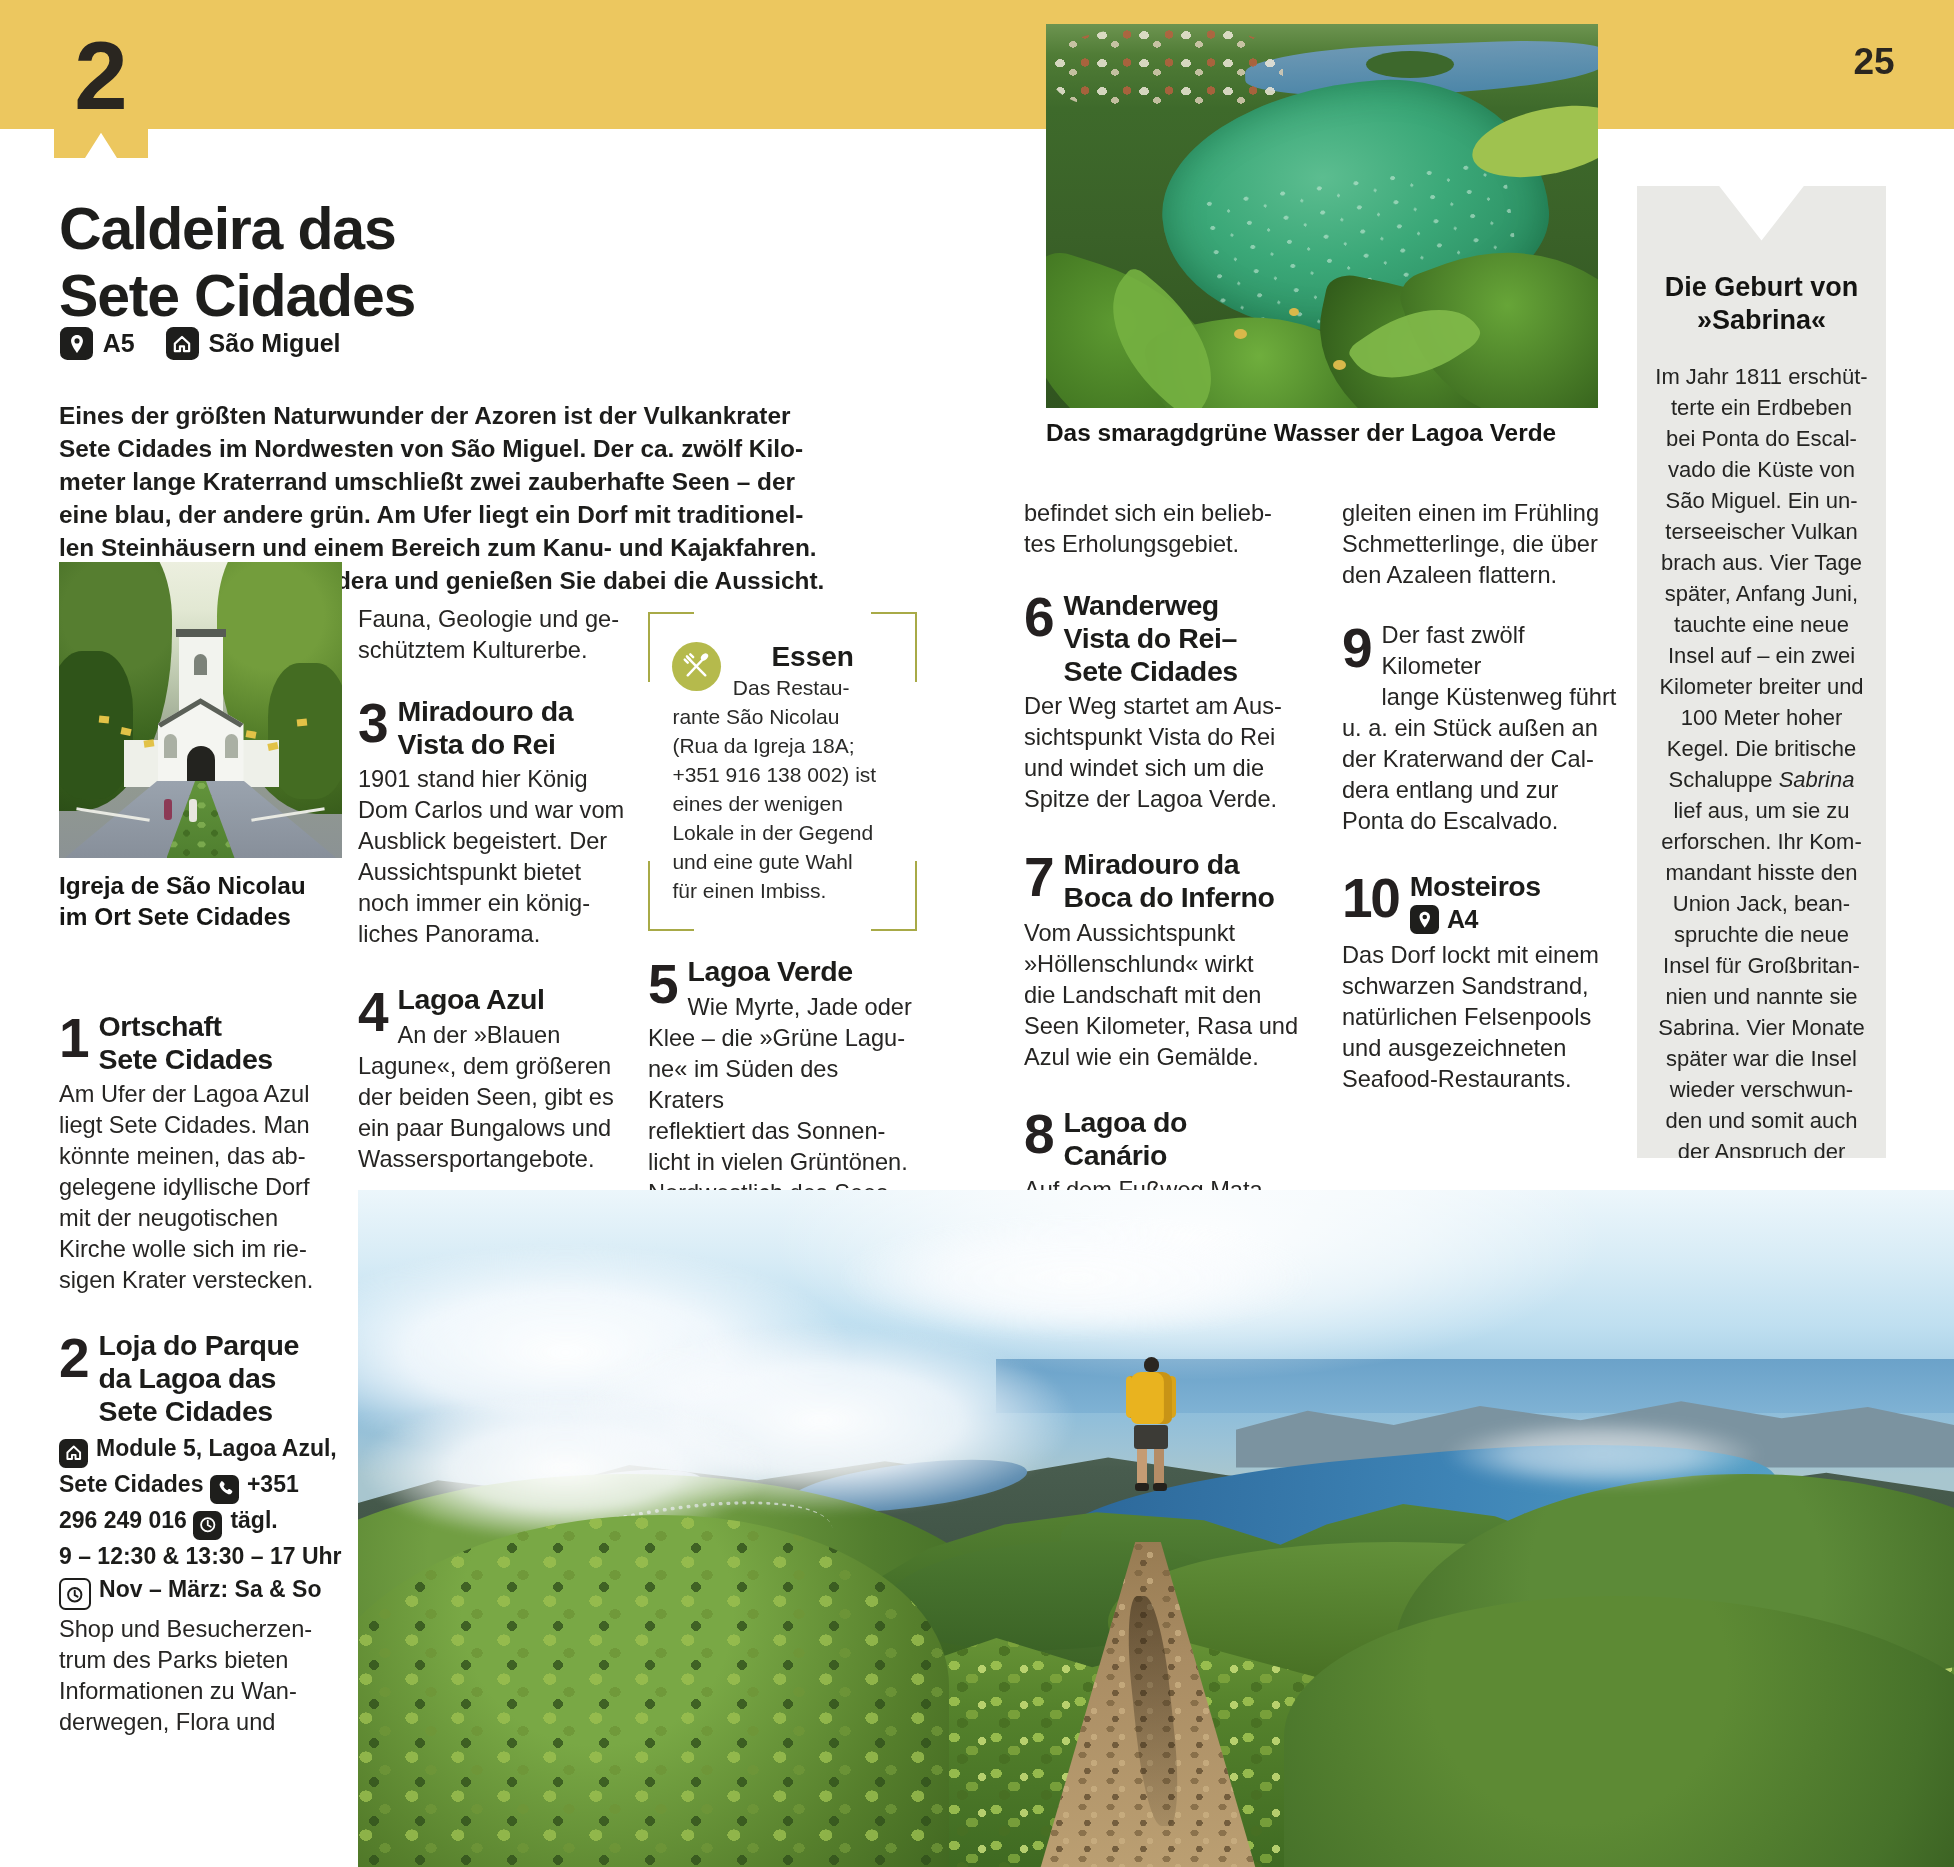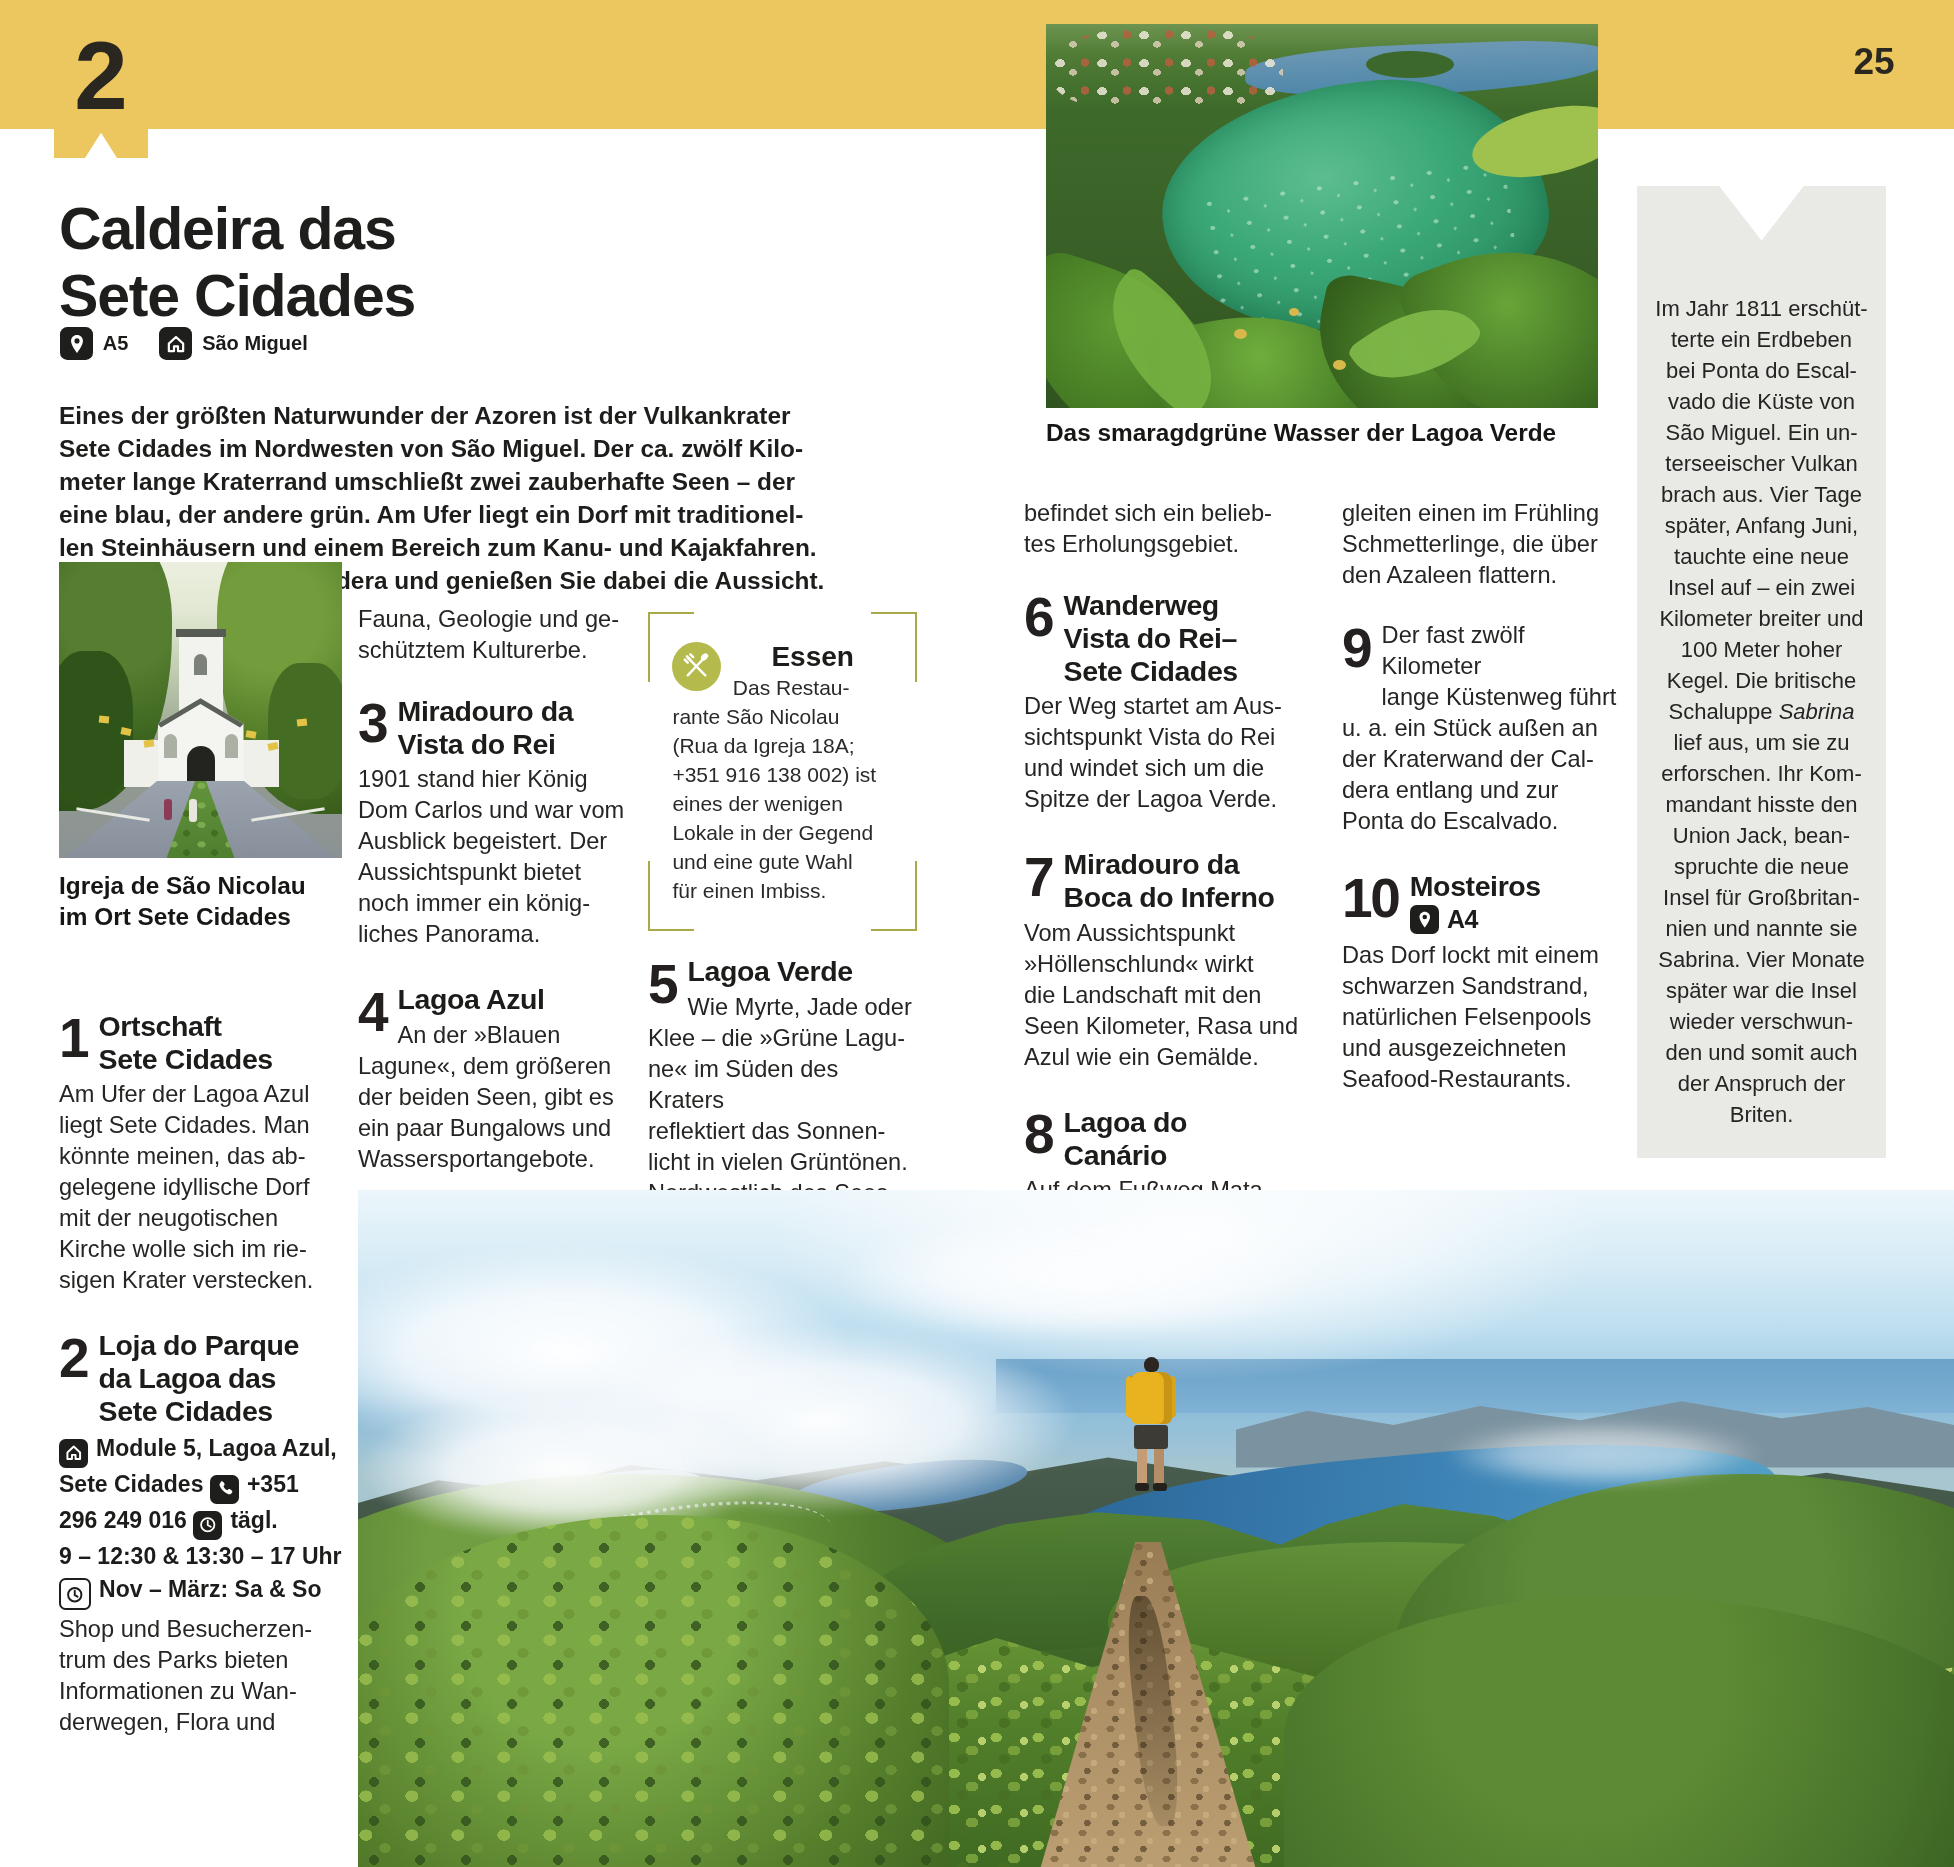--- a/index.html
+++ b/index.html
@@ -13,21 +13,21 @@
           display:flex; justify-content:center; }
   .tab .n { font-size:96px; font-weight:bold; color:#2a2620; line-height:1; margin-top:28px; }
   .pagenum { position:absolute; left:1829px; top:41px; width:90px; text-align:center;
              font-weight:bold; font-size:37px; color:#2a2620; }
 
   
   .title { position:absolute; left:59px; top:156px; font-size:59px; line-height:67px;
            font-weight:bold; letter-spacing:-1.2px; white-space:pre-line; color:#17171
 5; }
   .loc-row { position:absolute; left:60px; top:327px; display:flex; align-items:center; gap:9.8px;
-             font-weight:bold; font-size:20px; color:#1b1b19; }
+             font-weight:bold; font-size:25px; color:#1b1b19; }
   .loc-row .gap { width:11.4px; }
   .intro { position:absolute; left:59px; top:375px; width:831px; font-weight:bold;
            font-size:24.4px; line-height:33px; white-space:pre-line; color:#1d1d1b; }
 
   
   .ibox { display:inline-flex; width:33px; height:33px; background:#1e1e1c; border-radius:7.3px;
           align-items:center; justify-content:center; flex:none; vertical-align:-7.3px; }
   .ibox svg { width:22px; height:22px; }
   .ibox.inl { margin-right:8.1px; }
   .ibox.sm { width:29px; height:29px; border-radius:6.5px; }
@@ -285,20 +285,22 @@
     <div class="pt-leaf pt-l4"></div>
     <div class="pt-l5"></div>
     <div class="pt-l6"></div>
     <div class="pt-fl" style="left:34%;bottom:18%;"></div>
     <div class="pt-fl" style="left:52%;bottom:10%;"></div>
     <div class="pt-fl" style="left:44%;bottom:24%;width:9.8px;height:8.1px;"></div>
   </div>
   <div class="caption" style="left:1046px; top:417px;">Das smaragdgrüne Wasser der Lagoa Verde</div>
 
   <aside class="sidebar">
+    <h2>Die Geburt von
+»Sabrina«</h2>
     <p class="sbody"><span>Im Jahr 1811 erschüt-
 terte ein Erdbeben
 bei Ponta do Escal-
 vado die Küste von
 São Miguel. Ein un-
 terseeischer Vulkan
 brach aus. Vier Tage
 später, Anfang Juni,
 tauchte eine neue
 Insel auf – ein zwei

